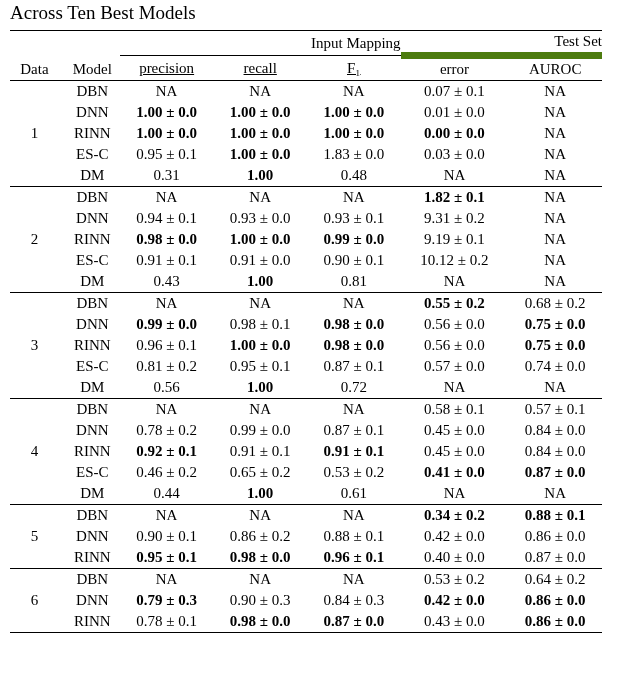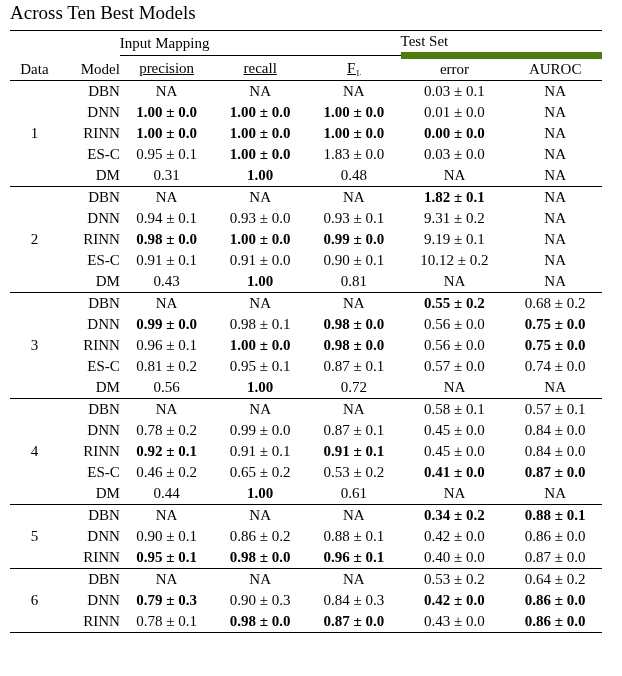--- a/index.html
+++ b/index.html
@@ -40,26 +40,26 @@
   col.c-err   { width: 106px; }
   col.c-au    { width: 92px; }
 
   .rule-top    { border-top: 1.5px solid #000; }
   .rule-mid    { border-top: 1px solid #000; }
   .rule-bottom { border-bottom: 1.5px solid #000; }
 
   .cmid-im { border-top: 1px solid #000; text-decoration: underline; }
   .cmid-ts { border-top: 7px solid #4d7c0f; }
 
-  .model-cell { text-align: right; padding-left: 6px; }
+  .model-cell { text-align: center; padding-left: 6px; }
   .data-cell  { text-align: center; }
   .bold { font-weight: bold; }
 
   .group-cell {
-    text-align: left;
+    text-align: right;
   }
 </style>
 </head>
 <body>
 <div class="page">
 
 <div class="caption">Across Ten Best Models</div>
 
 <table>
   <colgroup>
@@ -86,21 +86,21 @@
       <th class="cmid-ts">AUROC</th>
     </tr>
   </thead>
   <tbody id="tbody" class="rule-top">
         <tr>
           <td rowspan="5" class="data-cell">1</td>
           <td class="model-cell">DBN</td>
           <td><span>NA</span></td>
           <td><span>NA</span></td>
           <td><span>NA</span></td>
-          <td><span>0.03 ± 0.1</span></td>
+          <td><span>0.07 ± 0.1</span></td>
           <td><span>NA</span></td>
         </tr>
         <tr>
           <td class="model-cell">DNN</td>
           <td><span class="bold">1.00 ± 0.0</span></td>
           <td><span class="bold">1.00 ± 0.0</span></td>
           <td><span class="bold">1.00 ± 0.0</span></td>
           <td><span>0.01 ± 0.0</span></td>
           <td><span>NA</span></td>
         </tr>

